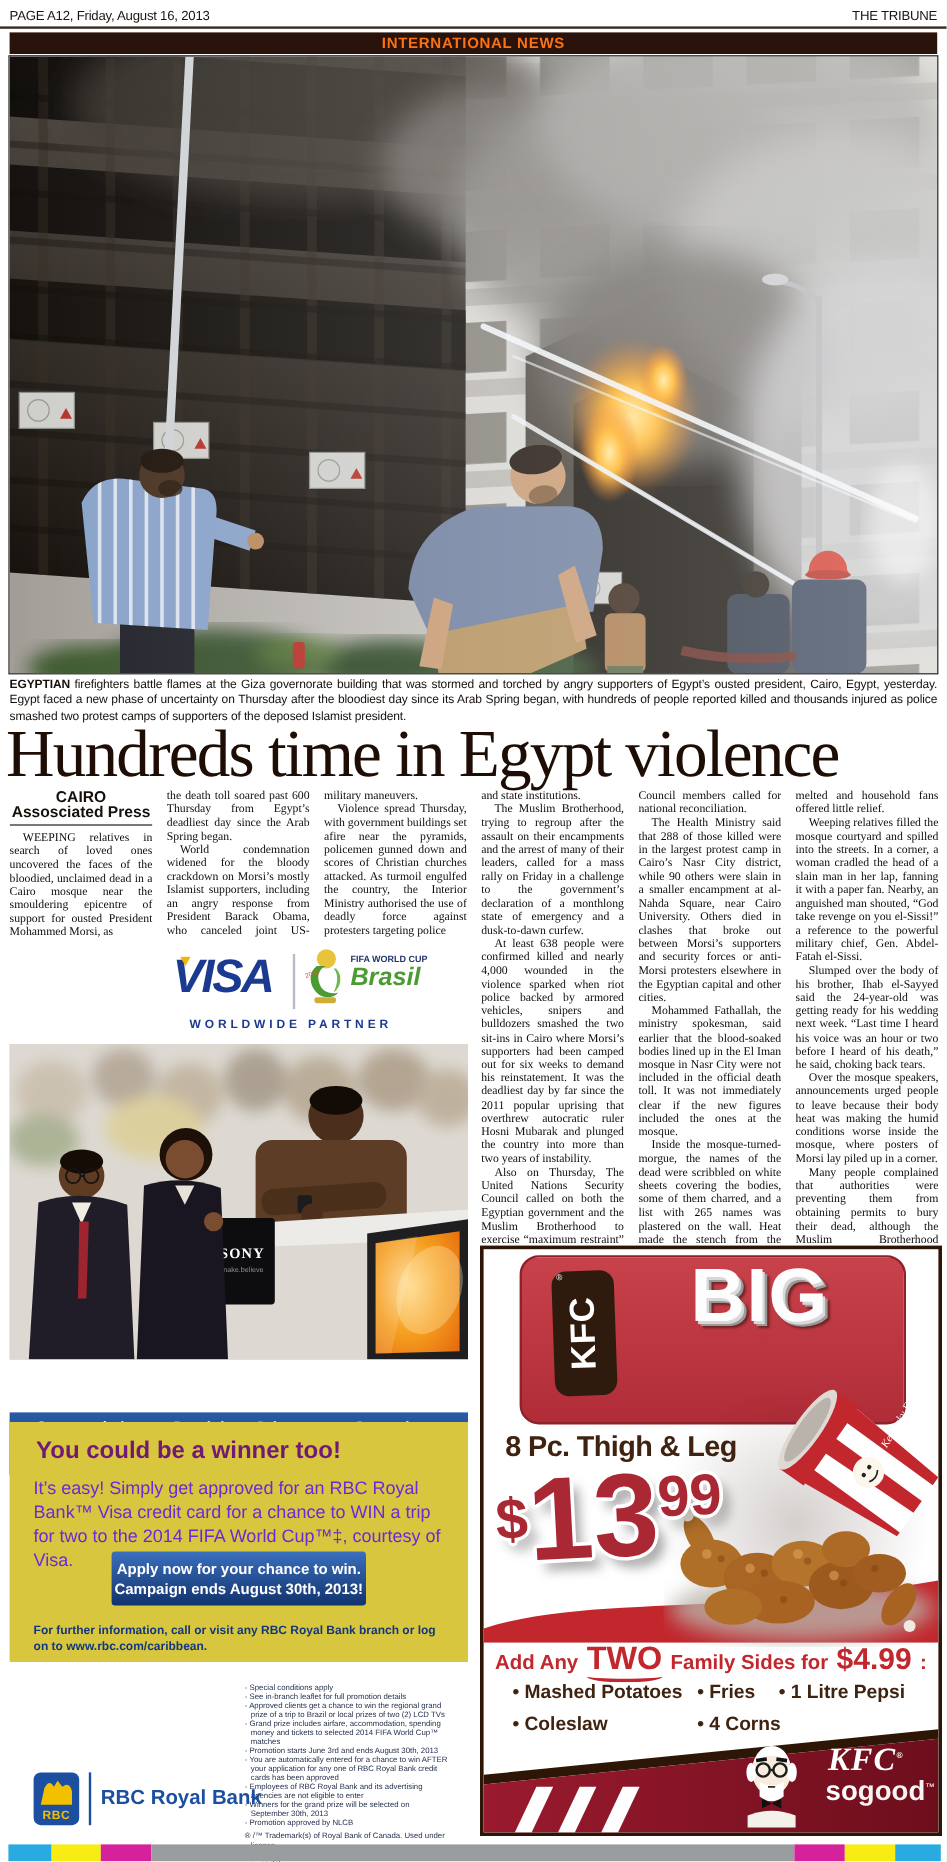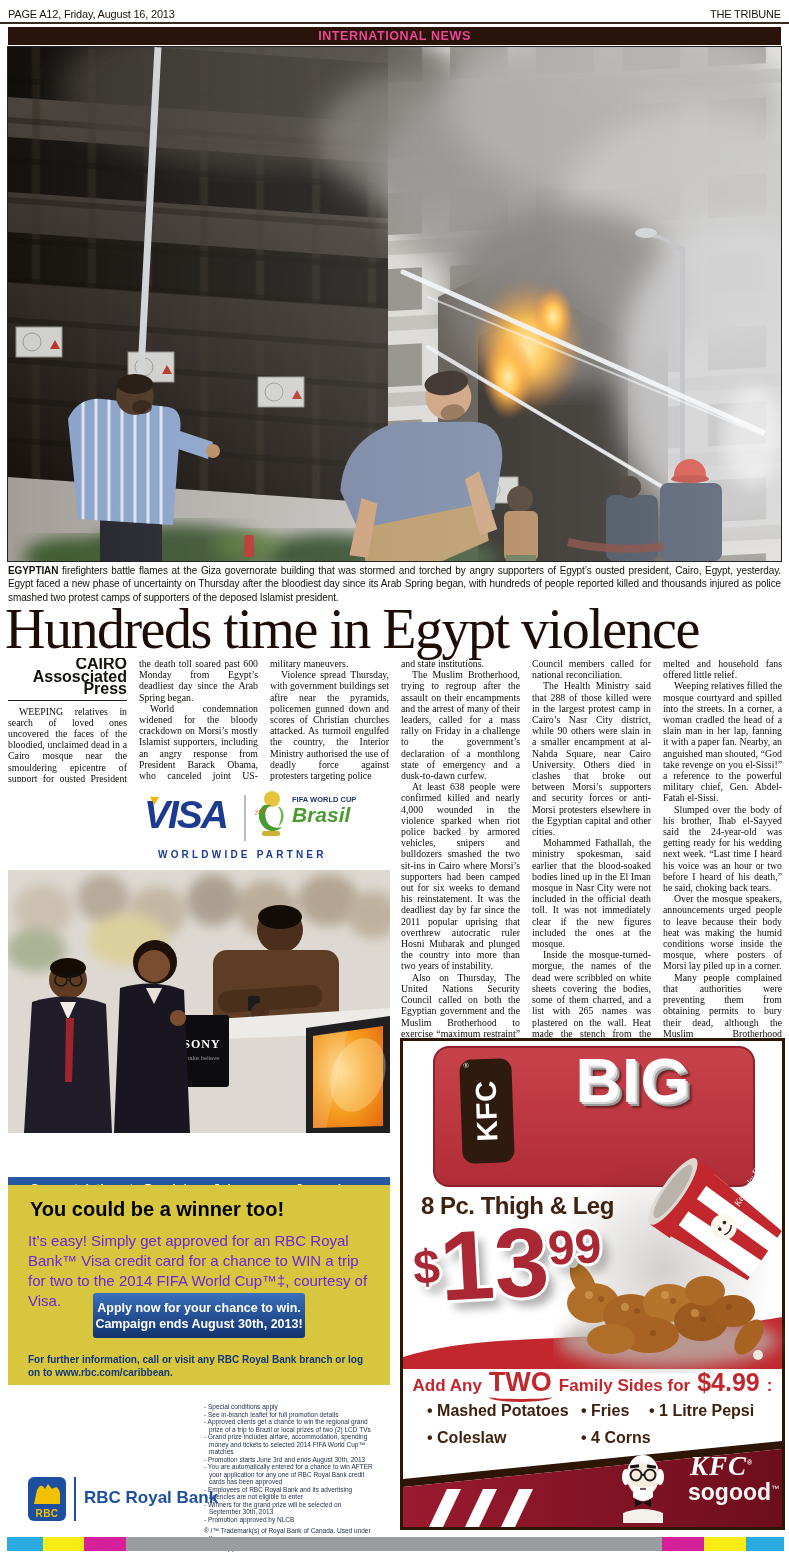--- a/index.html
+++ b/index.html
@@ -4,53 +4,53 @@
 <style>
   html,body{margin:0;padding:0;background:#e8e8e8;}
   #page{position:relative;width:789px;height:1552px;background:#ffffff;overflow:hidden;
         font-family:"Liberation Sans",sans-serif;}
   .abs{position:absolute;}
   
   .mast-text{font-size:11px;color:#1c1510;letter-spacing:-0.2px;}
   #mast-rule{left:0;top:22px;width:789px;height:2px;background:#3a2a1e;}
   #section-bar{left:8px;top:27px;width:773px;height:18px;background:#2a130a;
                display:flex;align-items:center;justify-content:center;}
-  #section-bar span{color:#ec4899;font-weight:bold;font-size:12.5px;letter-spacing:0.6px;}
+  #section-bar span{color:#f97316;font-weight:bold;font-size:12.5px;letter-spacing:0.6px;}
   
   #news-photo{left:8px;top:47px;width:773px;height:514px;outline:1px solid #222;overflow:hidden;}
   
   #caption{left:8px;top:564px;width:773px;font-size:10px;line-height:13.4px;color:#15100c;
            text-align:justify;letter-spacing:-0.1px;}
   #caption b{font-weight:bold;}
   
   #headline{left:5px;top:597px;width:781px;font-family:"Liberation Serif",serif;
             font-size:56px;color:#1e0d04;letter-spacing:-1.5px;white-space:nowrap;}
   
   .col{position:absolute;width:119px;overflow:hidden;font-family:"Liberation Serif",serif;
        font-size:9.8px;line-height:11.2px;color:#0e0b08;text-align:justify;}
   .col p{margin:0;text-indent:11px;}
   .col p.cont{text-indent:0;}
-  .byline{font-family:"Liberation Sans",sans-serif;font-weight:bold;font-size:16px;
+  .byline{font-family:"Liberation Sans",sans-serif;font-weight:bold;font-size:13px;
           line-height:12.5px;color:#15100c;border-bottom:1.5px solid #222;
-          padding-bottom:4px;margin-bottom:5px;text-align:right;}
+          padding-bottom:4px;margin-bottom:5px;text-align:center;}
   
   #visa-ad{left:8px;top:785px;width:382px;height:753px;background:#fff;}
   #visa-word{left:136px;top:8px;font-size:39px;font-weight:800;font-style:italic;
              color:#1b3a90;letter-spacing:-2px;}
   #visa-div{left:236px;top:10px;width:2px;height:46px;background:#b9bcc4;}
   #fifa-top{font-size:7.5px;font-weight:800;color:#23356b;letter-spacing:0;}
   #fifa-bottom{font-size:21px;font-weight:800;font-style:italic;color:#4b9b33;line-height:20px;}
   #partner{left:150px;top:64px;font-size:10px;font-weight:800;color:#1b3a90;letter-spacing:3.2px;}
   #visa-photo{left:0;top:85px;width:382px;height:263px;overflow:hidden;background:#cfc9bf;}
   #congrats-band{left:0;top:348px;width:382px;height:52px;
                  background:linear-gradient(180deg,#2a59a6,#16407f);margin-top:44px;}
   #congrats-band div{position:absolute;left:22px;top:5px;width:348px;color:#fff;
                      font-weight:bold;font-size:12.5px;line-height:15.5px;}
   #yellow-sec{left:0;top:400px;width:382px;height:200px;background:#d8c73e;}
-  #winner-head{position:absolute;left:22px;top:13px;font-size:20px;font-weight:800;color:#000000;}
+  #winner-head{position:absolute;left:22px;top:13px;font-size:20px;font-weight:800;color:#701a75;}
   #winner-body{position:absolute;left:20px;top:46px;width:350px;font-size:15px;
                line-height:20px;color:#6d28d9;}
   #apply-btn{position:absolute;left:85px;top:108px;width:212px;height:45px;border-radius:3px;
              background:linear-gradient(180deg,#3a6fbd,#12336e);display:flex;flex-direction:column;
              align-items:center;justify-content:center;}
   #apply-btn span{color:#fff;font-weight:bold;font-size:12.5px;line-height:16px;}
   #further-info{position:absolute;left:20px;top:168px;width:350px;font-size:10px;font-weight:bold;
                 color:#12377d;line-height:13px;}
   .fp{font-size:6.5px;line-height:7.5px;color:#23304d;padding-left:5px;text-indent:-5px;}
   #fineprint{left:196px;top:618px;width:170px;}
@@ -287,21 +287,21 @@
   <div class="abs" id="headline">Hundreds time in Egypt violence</div>
 
   <div class="col" style="left:8px;top:658px;height:124px;">
     <div class="byline">
       <div>CAIRO</div>
       <div>Assosciated Press</div>
     </div>
     <p>WEEPING relatives in search of loved ones uncovered the faces of the bloodied, unclaimed dead in a Cairo mosque near the smouldering epicentre of support for ousted President Mohammed Morsi, as</p>
   </div>
   <div class="col" style="left:139px;top:658px;height:124px;">
-    <p class="cont">the death toll soared past 600 Monday from Egypt’s deadliest day since the Arab Spring began.</p>
+    <p class="cont">the death toll soared past 600 Thursday from Egypt’s deadliest day since the Arab Spring began.</p>
     <p>World condemnation widened for the bloody crackdown on Morsi’s mostly Islamist supporters, including an angry response from President Barack Obama, who canceled joint US-Egyptian</p>
   </div>
   <div class="col" style="left:270px;top:658px;height:124px;">
     <p class="cont">military maneuvers.</p>
     <p>Violence spread Thursday, with government buildings set afire near the pyramids, policemen gunned down and scores of Christian churches attacked. As turmoil engulfed the country, the Interior Ministry authorised the use of deadly force against protesters targeting police</p>
   </div>
   <div class="col" style="left:401px;top:658px;height:380px;">
     <p class="cont">and state institutions.</p>
     <p>The Muslim Brotherhood, trying to regroup after the assault on their encampments and the arrest of many of their leaders, called for a mass rally on Friday in a challenge to the government’s declaration of a monthlong state of emergency and a dusk-to-dawn curfew.</p>
     <p>At least 638 people were confirmed killed and nearly 4,000 wounded in the violence sparked when riot police backed by armored vehicles, snipers and bulldozers smashed the two sit-ins in Cairo where Morsi’s supporters had been camped out for six weeks to demand his reinstatement. It was the deadliest day by far since the 2011 popular uprising that overthrew autocratic ruler Hosni Mubarak and plunged the country into more than two years of instability.</p>

